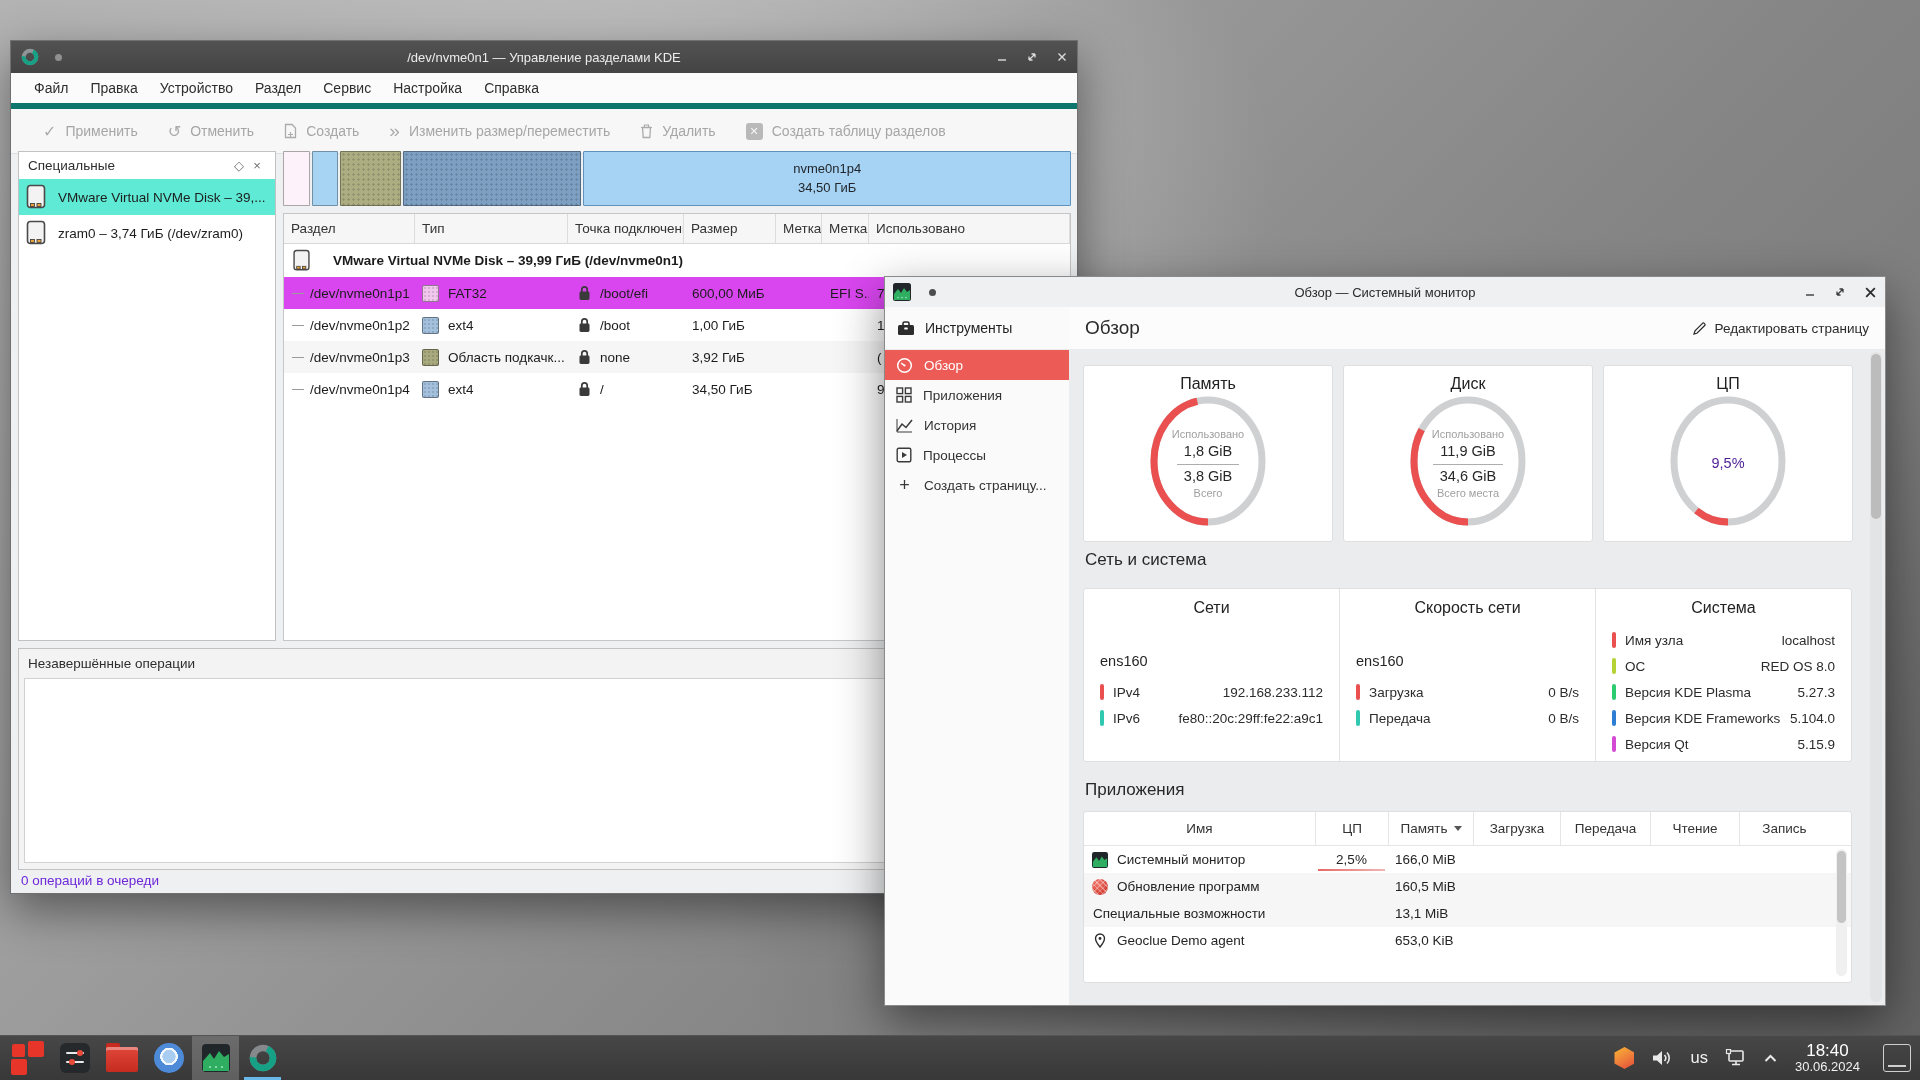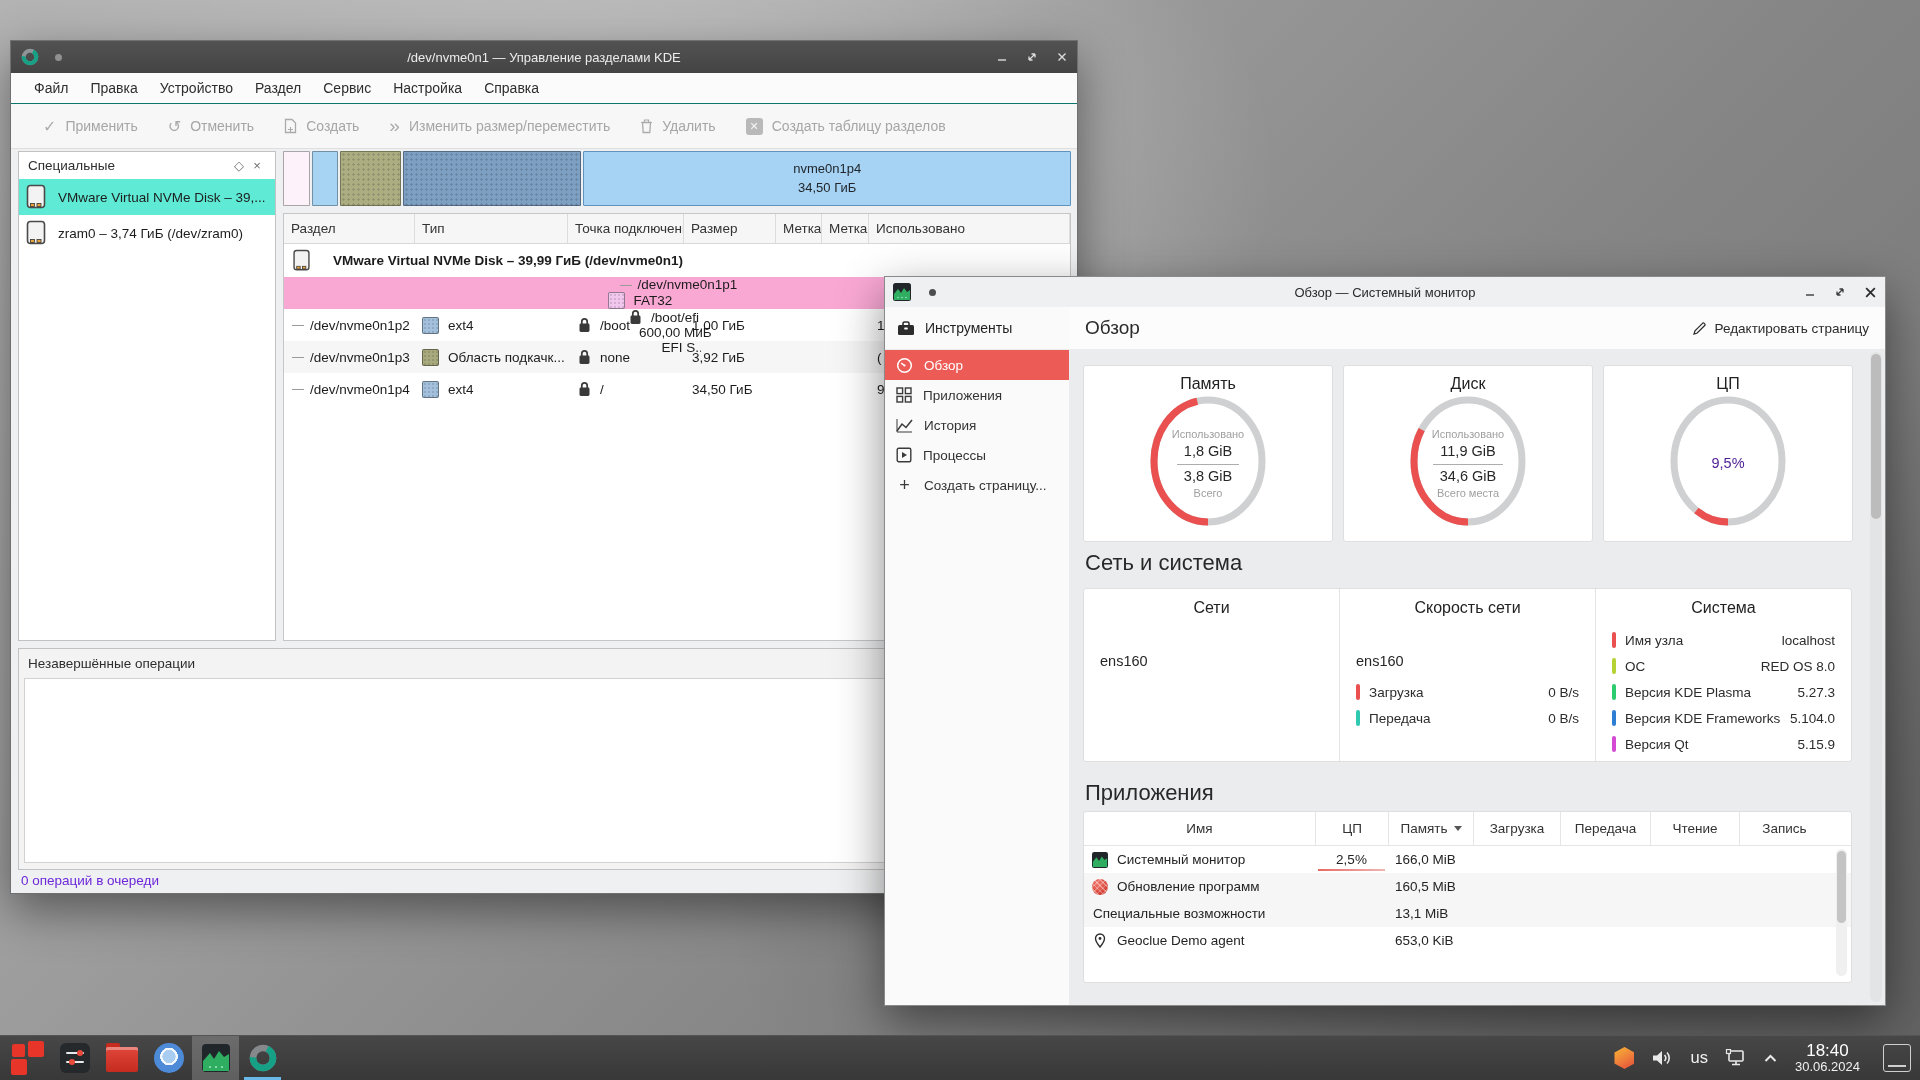--- a/index.html
+++ b/index.html
@@ -14,21 +14,21 @@
   .nowrap{white-space:nowrap;overflow:hidden}
 
   
   .pm{left:10px;top:40px;width:1068px;height:854px;background:#eff0f1;}
   .pm-titlebar{height:32px;background:linear-gradient(#525252,#444444);display:flex;align-items:center;position:relative;padding-left:10px;}
   .titlebar-title{position:absolute;left:50%;transform:translateX(-50%);font-size:13px;white-space:nowrap;}
   .pm-titlebar .titlebar-title{color:#ececec;}
   .title-dot{width:7px;height:7px;border-radius:50%;background:#909090;margin-left:16px;}
   .winbtns{margin-left:auto;display:flex;align-items:center;height:100%;}
   .winbtn{width:30px;height:100%;display:flex;align-items:center;justify-content:center;}
-  .pm-menubar{height:30px;background:#fbfbfb;border-bottom:1px solid #0f766e;display:flex;align-items:center;padding-left:12px;}
+  .pm-menubar{height:30px;background:#fbfbfb;border-bottom:6px solid #0f766e;display:flex;align-items:center;padding-left:12px;}
   .menu-item{padding:0 11px;font-size:14px;color:#2e2e2e;}
   .pm-toolbar{height:44px;background:#f7f7f7;border-bottom:1px solid #dfdfdf;display:flex;align-items:center;padding-left:32px;gap:30px;}
   .tb{display:flex;align-items:center;gap:9px;color:#a6a6a6;font-size:14px;white-space:nowrap;}
   .tb .glyph{font-size:16px;color:#ababab;}
   .pm-body{position:absolute;left:0;right:0;top:106px;bottom:0;}
   .pm-devices{position:absolute;left:7px;top:4px;width:258px;height:490px;background:#fff;border:1px solid #c2c2c2;box-sizing:border-box;}
   .pm-devheader{height:27px;display:flex;align-items:center;padding:0 9px;font-size:13.5px;color:#2e2e2e;}
   .devhdr-btn{margin-left:auto;color:#6f6f6f;font-size:13px;width:18px;text-align:center;}
   .devhdr-btn + .devhdr-btn{margin-left:0;}
   .dev-row{height:36px;display:flex;align-items:center;gap:10px;padding:0 5px;font-size:13.5px;color:#1d1d1d;}
@@ -42,21 +42,21 @@
   .t-head .c{display:flex;align-items:center;padding:0 7px;border-right:1px solid #dcdcdc;white-space:nowrap;overflow:hidden;box-sizing:border-box;}
   .c-name{width:131px;flex:none;}
   .c-type{width:153px;flex:none;}
   .c-mount{width:116px;flex:none;}
   .c-size{width:92px;flex:none;}
   .c-l1{width:46px;flex:none;}
   .c-l2{width:47px;flex:none;}
   .c-used{flex:1;min-width:0;}
   .t-group{height:33px;display:flex;align-items:center;gap:21px;padding-left:7px;font-weight:bold;font-size:13.5px;}
   .t-row{height:32px;display:flex;align-items:center;}
-  .t-row.selected{background:#f9a8d4;flex-direction:column;}
+  .t-row.selected{background:#d946ef;}
   .t-row.alt{background:#f6f6f6;}
   .cell{display:flex;align-items:center;box-sizing:border-box;white-space:nowrap;overflow:hidden;}
   .cell.c-name{padding-left:26px;position:relative;}
   .cell.c-name::before{content:"";position:absolute;left:8px;top:50%;width:12px;border-top:1px solid #9b9b9b;}
   .swatch{width:15px;height:15px;border:1px solid rgba(0,0,0,.4);border-radius:2px;margin:0 9px 0 7px;flex:none;
     background-image:radial-gradient(rgba(0,0,0,.12) 1px, transparent 1.2px);background-size:4px 4px;}
   .cell.c-mount{padding-left:10px;gap:9px;}
   .cell.c-size,.cell.c-l1,.cell.c-l2,.cell.c-used{padding-left:8px;}
   .pm-pending{position:absolute;left:7px;right:7px;top:501px;height:222px;background:#f3f3f3;border:1px solid #c2c2c2;box-sizing:border-box;}
   .pending-title{height:25px;display:flex;align-items:center;padding:2px 9px 0;font-size:13.5px;color:#2e2e2e;}
@@ -82,21 +82,21 @@
   .gauges{position:absolute;left:14px;top:16px;display:flex;gap:10px;}
   .gcard{width:250px;height:177px;background:#fff;border:1px solid #dfdfdf;border-radius:3px;box-sizing:border-box;}
   .gtitle{text-align:center;margin-top:9px;font-size:16px;color:#222;}
   .gwrap{position:relative;height:142px;}
   .gwrap svg{margin:0 auto;}
   .gtext{position:absolute;inset:0;display:flex;flex-direction:column;align-items:center;justify-content:center;line-height:1.35;}
   .gsmall{font-size:11px;color:#9f9f9f;}
   .gval{font-size:14.5px;color:#282828;}
   .gused{border-bottom:1px solid #adadad;padding:0 7px 2px;margin-bottom:2px;}
   .gcenter{font-size:14.5px;color:#4c1d95;}
-  .section-title{position:absolute;left:16px;font-size:22px;color:#282828;}
+  .section-title{position:absolute;left:16px;font-size:17px;color:#282828;}
   .net-title{top:201px;}
   .apps-title{top:431px;}
   .netcard{position:absolute;left:14px;top:239px;width:769px;height:174px;background:#fff;border:1px solid #dfdfdf;border-radius:3px;box-sizing:border-box;display:flex;}
   .netcol{flex:1;position:relative;padding:10px 0 0;}
   .netcol + .netcol{border-left:1px solid #e3e3e3;}
   .ncol-title{text-align:center;font-size:16px;color:#222;}
   .iface{position:absolute;left:16px;top:64px;font-size:14.5px;color:#262626;}
   .nrows{position:absolute;left:16px;right:16px;}
   .nrows.low{top:90px;}
   .nrows.high{top:38px;}
@@ -552,20 +552,32 @@
                 </div>
               </div>
             </div>
           </div>
 
           <div class="section-title net-title">Сеть и система</div>
           <div class="netcard">
             <div class="netcol">
               <div class="ncol-title">Сети</div>
               <div class="iface">ens160</div>
+              <div class="nrows low">
+                <div class="nrow">
+                  <span class="cbar" style="background-color: rgb(233, 80, 79);"></span>
+                  <span class="nlabel">IPv4</span>
+                  <span class="nval">192.168.233.112</span>
+                </div>
+                <div class="nrow">
+                  <span class="cbar" style="background-color: rgb(46, 201, 176);"></span>
+                  <span class="nlabel">IPv6</span>
+                  <span class="nval">fe80::20c:29ff:fe22:a9c1</span>
+                </div>
+              </div>
             </div>
             <div class="netcol">
               <div class="ncol-title">Скорость сети</div>
               <div class="iface">ens160</div>
               <div class="nrows low">
                 <div class="nrow">
                   <span class="cbar" style="background-color: rgb(233, 80, 79);"></span>
                   <span class="nlabel">Загрузка</span>
                   <span class="nval">0 B/s</span>
                 </div>

